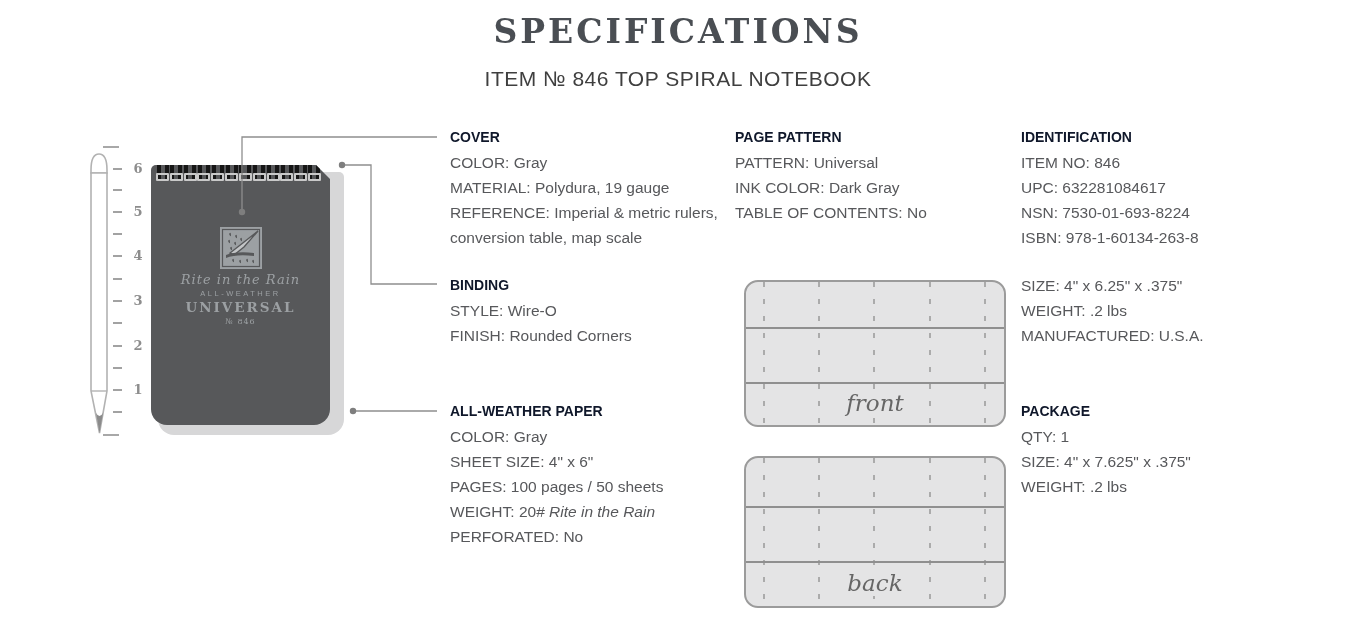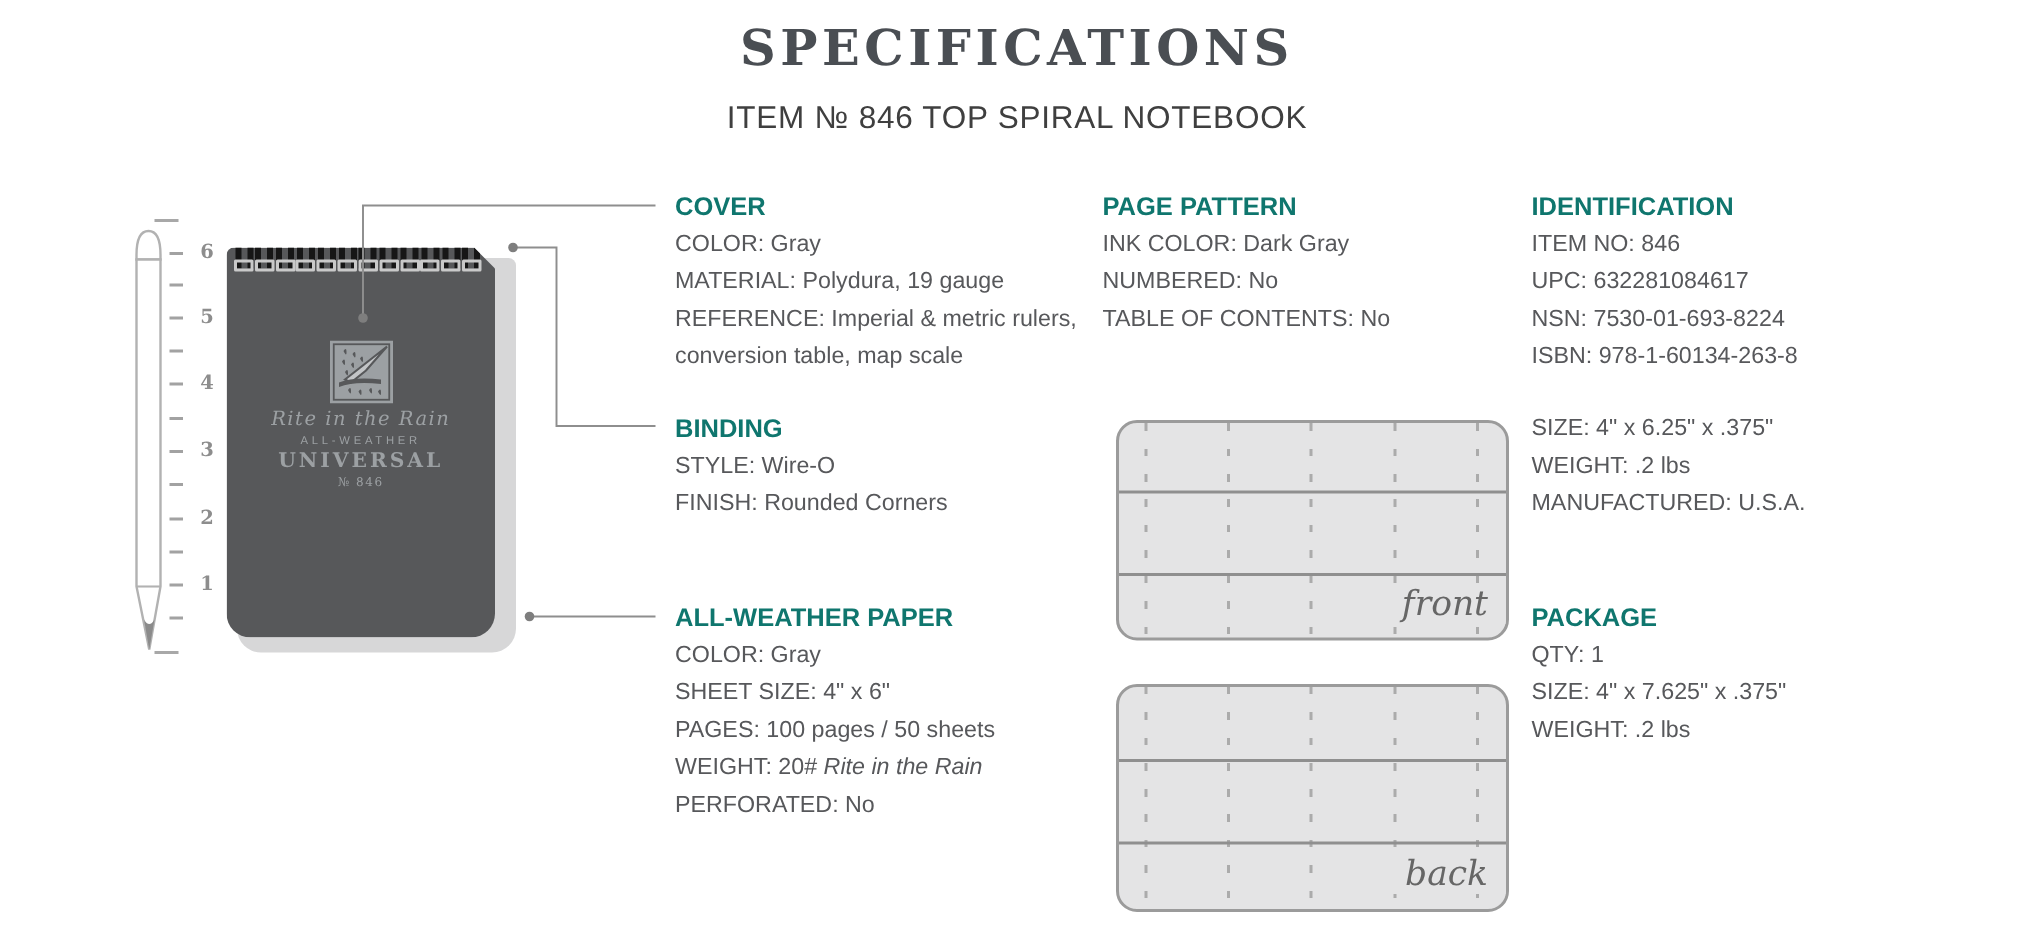--- a/index.html
+++ b/index.html
@@ -6,21 +6,21 @@
   .page{position:relative;width:1356px;height:629px;background:#fff;overflow:hidden;
         font-family:"Liberation Sans",sans-serif;}
   
   .title{position:absolute;top:12px;left:0;width:100%;text-align:center;
          font-family:"DejaVu Serif",serif;font-weight:700;font-size:33px;
          letter-spacing:3px;color:#4a4e53;}
   .subtitle{position:absolute;top:67px;left:0;width:100%;text-align:center;
             font-size:21px;color:#3f3f3f;letter-spacing:.5px;}
   
   .spec-block{position:absolute;font-size:15.5px;line-height:25px;color:#57585b;}
-  .spec-block h3{margin:0;font-size:17px;line-height:25px;color:#0f766e;font-weight:700;}
+  .spec-block h3{margin:0;font-size:14px;line-height:25px;color:#0f172a;font-weight:700;}
   .spec-block .ln{white-space:normal;}
   .it{font-style:italic;}
   
   .ruler-tick{position:absolute;width:9px;height:2px;background:#a2a2a2;}
   .ruler-tick.long{width:16px;background:#a8a8a8;}
   .ruler-num{position:absolute;width:16px;text-align:center;
              font-family:"DejaVu Serif",serif;font-weight:700;font-size:13px;color:#8d8d8d;}
   .pages{position:absolute;left:158px;top:172px;width:186px;height:263px;
          background:#d7d7d8;border-radius:5px 5px 16px 16px;}
   .cover{position:absolute;left:151px;top:165px;width:179px;height:260px;
@@ -40,21 +40,21 @@
   .brand-universal{font-family:"DejaVu Serif",serif;font-weight:700;font-size:13.5px;
                    letter-spacing:2px;margin-top:1px;}
   .brand-no{font-family:"DejaVu Serif",serif;font-size:8px;letter-spacing:1px;margin-top:2px;}
   .callouts{position:absolute;left:0;top:0;pointer-events:none;}
   
   .card{position:absolute;left:744px;width:258px;background:#e4e4e5;
         border:2px solid #9b9b9b;border-radius:14px;overflow:hidden;}
   .card .hline{position:absolute;left:0;width:100%;height:2px;background:#8f8f8f;}
   .card .vdash{position:absolute;top:0;bottom:0;width:2px;
                background:repeating-linear-gradient(to bottom,#ababab 0 5px,transparent 5px 17px);}
-  .card .label{position:absolute;left:0;width:100%;text-align:right;
+  .card .label{position:absolute;left:0;width:100%;text-align:center;
                font-family:"DejaVu Serif",serif;font-style:italic;font-size:23px;color:#666;}
   .card .label span{background:#e4e4e5;padding:0 12px;}
 </style>
 </head>
 <body>
 
 <div class="page">
 
   <div class="title">SPECIFICATIONS</div>
   <div class="subtitle">ITEM № 846 TOP SPIRAL NOTEBOOK</div>
@@ -211,22 +211,22 @@
     <h3>ALL-WEATHER PAPER</h3>
     <div class="ln">COLOR: Gray</div>
     <div class="ln">SHEET SIZE: 4" x 6"</div>
     <div class="ln">PAGES: 100 pages / 50 sheets</div>
     <div class="ln"><span>WEIGHT: 20# </span><span class="it">Rite in the Rain</span></div>
     <div class="ln">PERFORATED: No</div>
   </div>
 
   <div class="spec-block" style="left:735px;top:125px;width:280px;">
     <h3>PAGE PATTERN</h3>
+    <div class="ln">PATTERN: Universal</div>
     <div class="ln">INK COLOR: Dark Gray</div>
-    <div class="ln">NUMBERED: No</div>
     <div class="ln">TABLE OF CONTENTS: No</div>
   </div>
 
   <div class="card" style="top:280px;height:143px;">
     <div class="vdash" style="left:17px;"></div>
     <div class="vdash" style="left:72px;"></div>
     <div class="vdash" style="left:127px;"></div>
     <div class="vdash" style="left:183px;"></div>
     <div class="vdash" style="left:238px;"></div>
     <div class="hline" style="top:45px;"></div>

